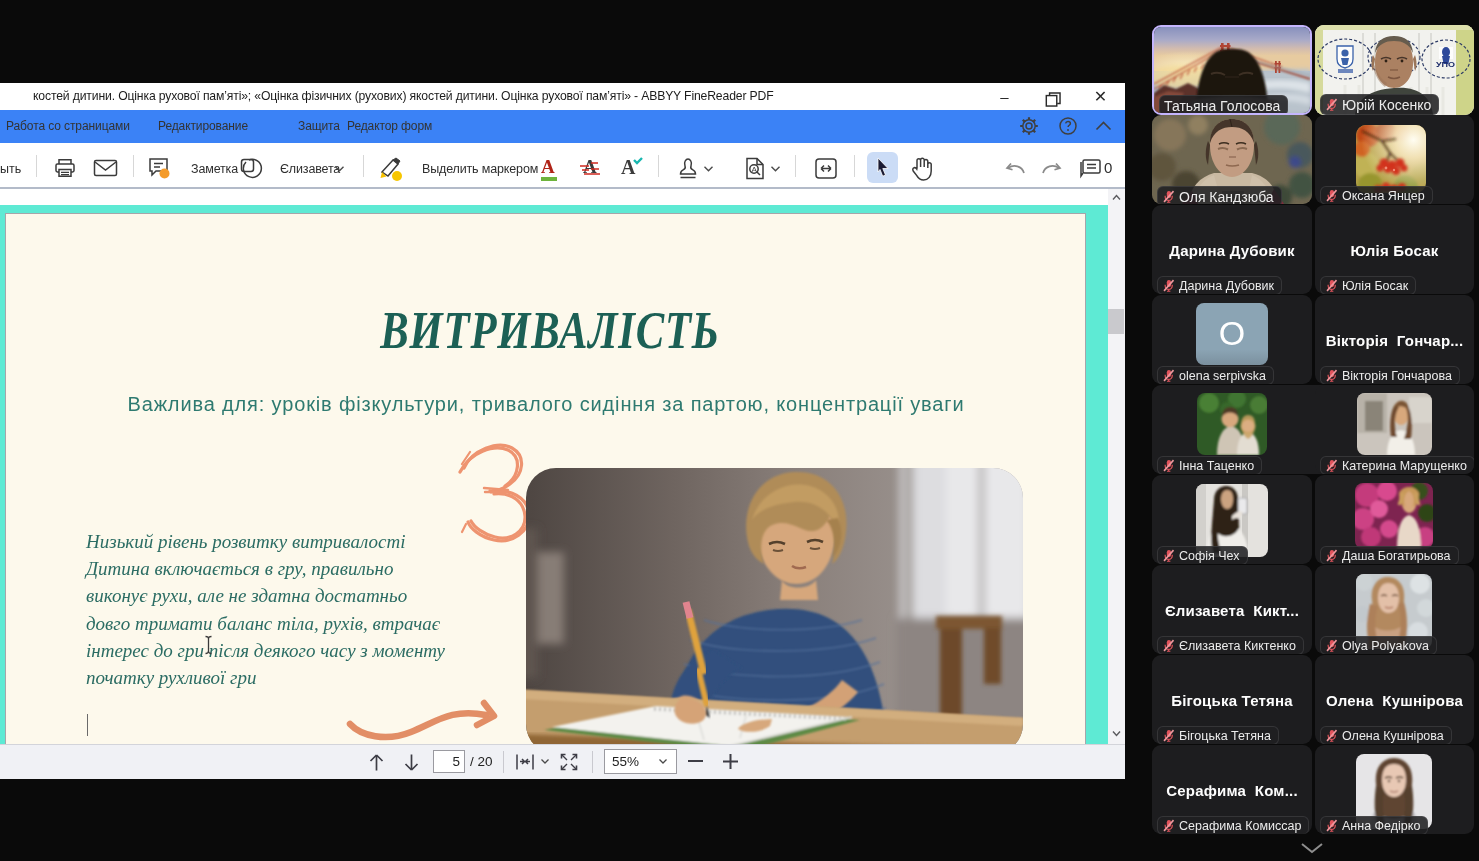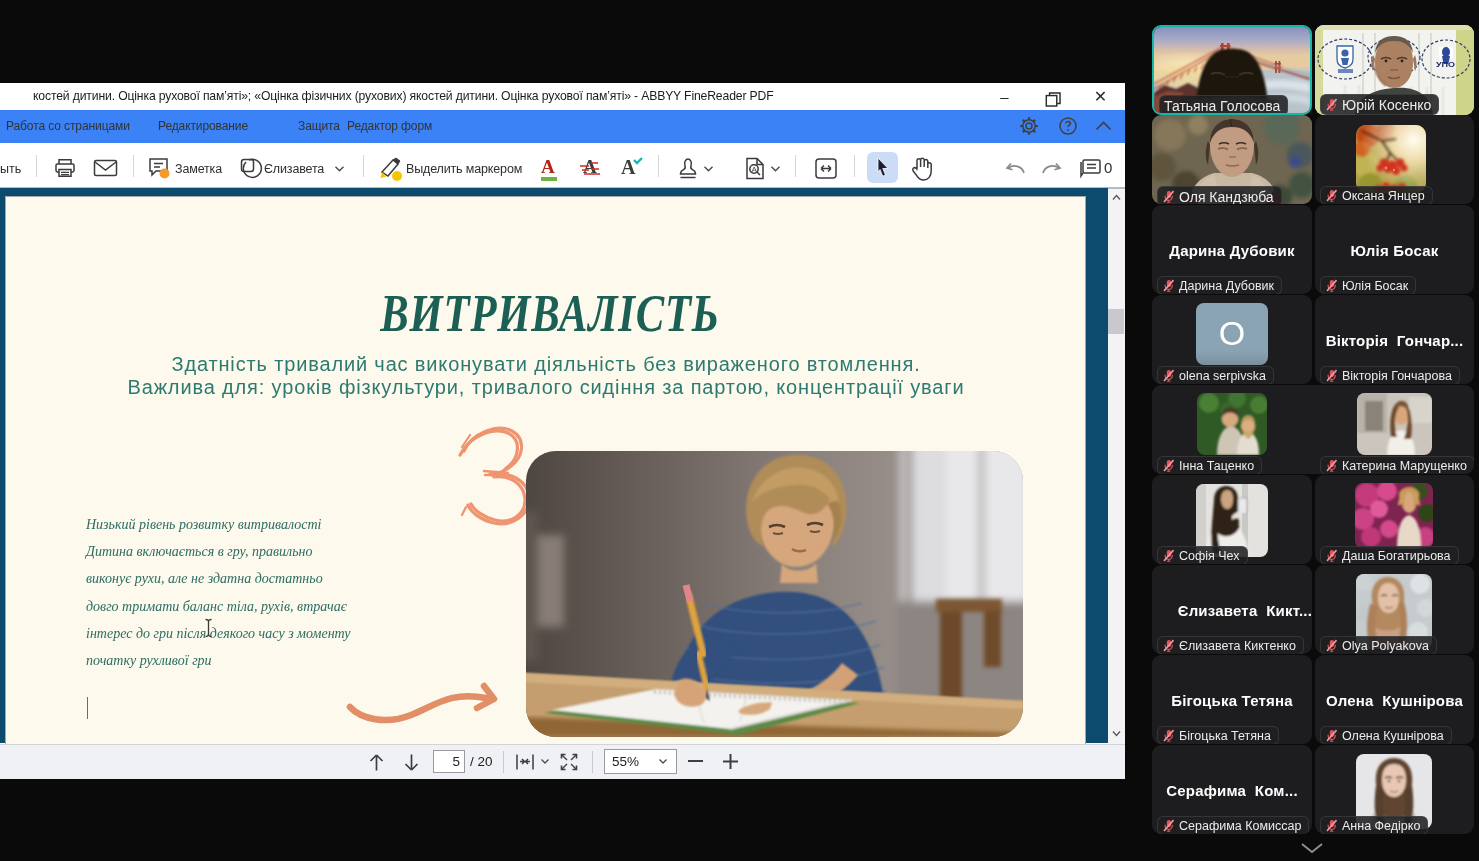--- a/index.html
+++ b/index.html
@@ -9,35 +9,35 @@
   
   #win{left:0;top:83px;width:1125px;height:696px;background:#fff;}
   #titlebar{left:0;top:0;width:1125px;height:27px;background:#fff;}
   #title{left:1px;top:6px;font-size:12.2px;letter-spacing:-0.15px;color:#1c1c1c;white-space:nowrap;padding-left:32px;}
   .winbtn{top:5px;width:17px;height:17px;color:#2a2a2a;font-size:15px;text-align:center;line-height:17px;}
   #menubar{left:0;top:27px;width:1125px;height:33px;background:#3b82f6;}
   .menuitem{top:9px;font-size:12px;letter-spacing:-0.1px;color:#333;}
   #toolbar{left:0;top:60px;width:1125px;height:103px;background:#fff;}
   .tsep{top:12px;width:1px;height:22px;background:#d7d7d7;}
   .ticon{color:#3b3b3b;}
-  .tlabel{font-size:12.5px;letter-spacing:-0.15px;color:#2e2e2e;}
+  .tlabel{font-size:12.5px;letter-spacing:-0.15px;color:#2e2e2e;margin-left:16px;}
   
   #docsep{left:0;top:187px;width:1125px;height:2px;background:#b3bbc9;}
-  #docarea{left:0;top:188px;width:1108px;height:555px;background:#0c4a6e;}
+  #docarea{left:0;top:205px;width:1108px;height:555px;background:#5eead4;}
   #slide{left:5px;top:8px;width:1079px;height:547px;background:#fdf9ec;border:1px solid #a6a6aa;border-bottom:none;overflow:hidden;}
   #scrollbar{left:1108px;top:189px;width:17px;height:555px;background:#f3f3f6;}
   #scrollthumb{left:1108px;top:309px;width:16px;height:25px;background:#c9c9cd;}
   #botbar{left:0;top:744px;width:1125px;height:35px;background:#f0f1f5;border-top:1px solid #d3d4da;box-sizing:border-box;}
   .bbicon{color:#3d3d45;}
   
   #stitle{left:4px;top:87px;width:1080px;text-align:center;font-family:"Liberation Serif",serif;
           font-style:italic;font-weight:700;font-size:52px;color:#1c6055;letter-spacing:1px;transform:scaleX(0.82);transform-origin:540px 50%;}
   .ssub{width:1080px;text-align:center;font-size:20px;color:#2e7a70;letter-spacing:0.85px;}
   #spara{left:80px;top:314px;width:400px;font-family:"Liberation Serif",serif;font-style:italic;
-         font-size:14px;line-height:27.2px;color:#2b6c63;}
+         font-size:19px;line-height:27.2px;color:#2b6c63;}
   
   .tile{background:#1d1d1f;overflow:hidden;border-radius:9px;}
   .cname{left:0;width:100%;text-align:center;font-size:15px;font-weight:700;color:#fdfdfd;letter-spacing:0.2px;}
   .plabel{left:5px;top:71px;height:17px;border-radius:6px;background:rgba(32,32,34,0.88);
           border:1px solid rgba(110,110,114,0.28);color:#ececec;font-size:12.5px;line-height:16px;
           padding:0 7px 0 4px;white-space:nowrap;display:flex;align-items:center;gap:4px;}
   .micwrap{width:13px;height:13px;flex:0 0 13px;}
 </style>
 </head>
 <body>
@@ -166,21 +166,20 @@
       <path d="M8 6.5h9M8 10h9" stroke-width="1.3"></path>
     </svg>
     <div class="abs" style="left:1104px;top:16px;font-size:15px;color:#2e2e2e;">0</div>
   </div>
 </div>
 
 <div id="docsep" class="abs"></div>
 <div id="docarea" class="abs">
   <div id="slide" class="abs">
     <div id="stitle" class="abs">ВИТРИВАЛІСТЬ</div>
-    <div class="ssub abs" style="left:0;top:156px;">Здатність тривалий час виконувати діяльність без вираженого втомлення.</div>
     <div class="ssub abs" style="left:0;top:179px;">Важлива для: уроків фізкультури, тривалого сидіння за партою, концентрації уваги</div>
     <div id="spara" class="abs">Низький рівень розвитку витривалості<br>
       Дитина включається в гру, правильно<br>
       виконує рухи, але не здатна достатньо<br>
       довго тримати баланс тіла, рухів, втрачає<br>
       інтерес до гри після деякого часу з моменту<br>
       початку рухливої гри</div>
 
     <svg class="abs" style="left:444px;top:222px;" width="95" height="115" viewBox="0 0 95 115" fill="none" stroke="#ee9470" stroke-width="3.2" stroke-linecap="round">
       <path d="M14 32C22 14 48 4 62 12C76 20 74 38 60 48C52 54 44 56 40 55"></path>
@@ -351,21 +350,21 @@
   <defs>
     <g id="mic">
       <rect x="5.2" y="1.2" width="4.6" height="7.6" rx="2.3" fill="#e2545c"></rect>
       <path d="M3.4 6.2v1c0 2.2 1.7 4 3.8 4s3.8-1.8 3.8-4v-1" stroke="#e2545c" fill="none" stroke-width="1.3"></path>
       <path d="M7.2 11.4v1.8M5.4 13.2h3.6" stroke="#e2545c" stroke-width="1.2"></path>
       <path d="M2.2 12.8L12.4 1.2" stroke="#f0989e" stroke-width="1.7"></path>
     </g>
   </defs>
 </svg>
 
-<div class="tile abs" style="left:1152px;top:25px;width:160px;height:90px;border:2px solid #14b8a6;box-sizing:border-box;">
+<div class="tile abs" style="left:1152px;top:25px;width:160px;height:90px;border:2px solid #c4b5fd;box-sizing:border-box;">
   <svg width="156" height="86" viewBox="0 0 156 86" preserveAspectRatio="none" style="display:block">
     <defs>
       <linearGradient id="sky" x1="0" y1="0" x2="0" y2="1">
         <stop offset="0" stop-color="#8790bd"></stop>
           <stop offset="0.25" stop-color="#a9aac8"></stop>
         <stop offset="0.42" stop-color="#d3bcae"></stop>
           <stop offset="0.55" stop-color="#e7cba0"></stop>
       </linearGradient>
       <radialGradient id="glow" cx="0.5" cy="0.5" r="0.5">
         <stop offset="0" stop-color="#fdf3c8" stop-opacity="0.95"></stop>
@@ -689,21 +688,21 @@
       <path d="M44 10 C48 2 60 2 64 10 C64 18 62 22 58 24 C60 16 58 10 54 8 C50 10 48 16 50 24 C46 22 44 18 44 10 Z" fill="#c89858"></path>
       <path d="M48 10 L44 22 M60 10 L64 22" stroke="#caa05e" stroke-width="3"></path>
     </g>
   </svg>
   <div class="plabel abs"><svg class="micwrap" viewBox="0 0 14 14">
         <use href="#mic"></use>
       </svg>Даша Богатирьова</div>
 </div>
 
 <div class="tile abs" style="left:1152px;top:565px;width:160px;height:89px;">
-  <div class="cname abs" style="top:37px;text-align:right;">Єлизавета&nbsp; Кикт...</div>
+  <div class="cname abs" style="top:37px;">Єлизавета&nbsp; Кикт...</div>
   <div class="plabel abs"><svg class="micwrap" viewBox="0 0 14 14">
         <use href="#mic"></use>
       </svg>Єлизавета Киктенко</div>
 </div>
 
 <div class="tile abs" style="left:1315px;top:565px;width:159px;height:89px;">
   <svg class="abs" style="left:41px;top:9px;border-radius:8px;" width="76" height="75" viewBox="0 0 76 75">
     <defs>
         <filter id="pb">
           <feGaussianBlur stdDeviation="1"></feGaussianBlur>

